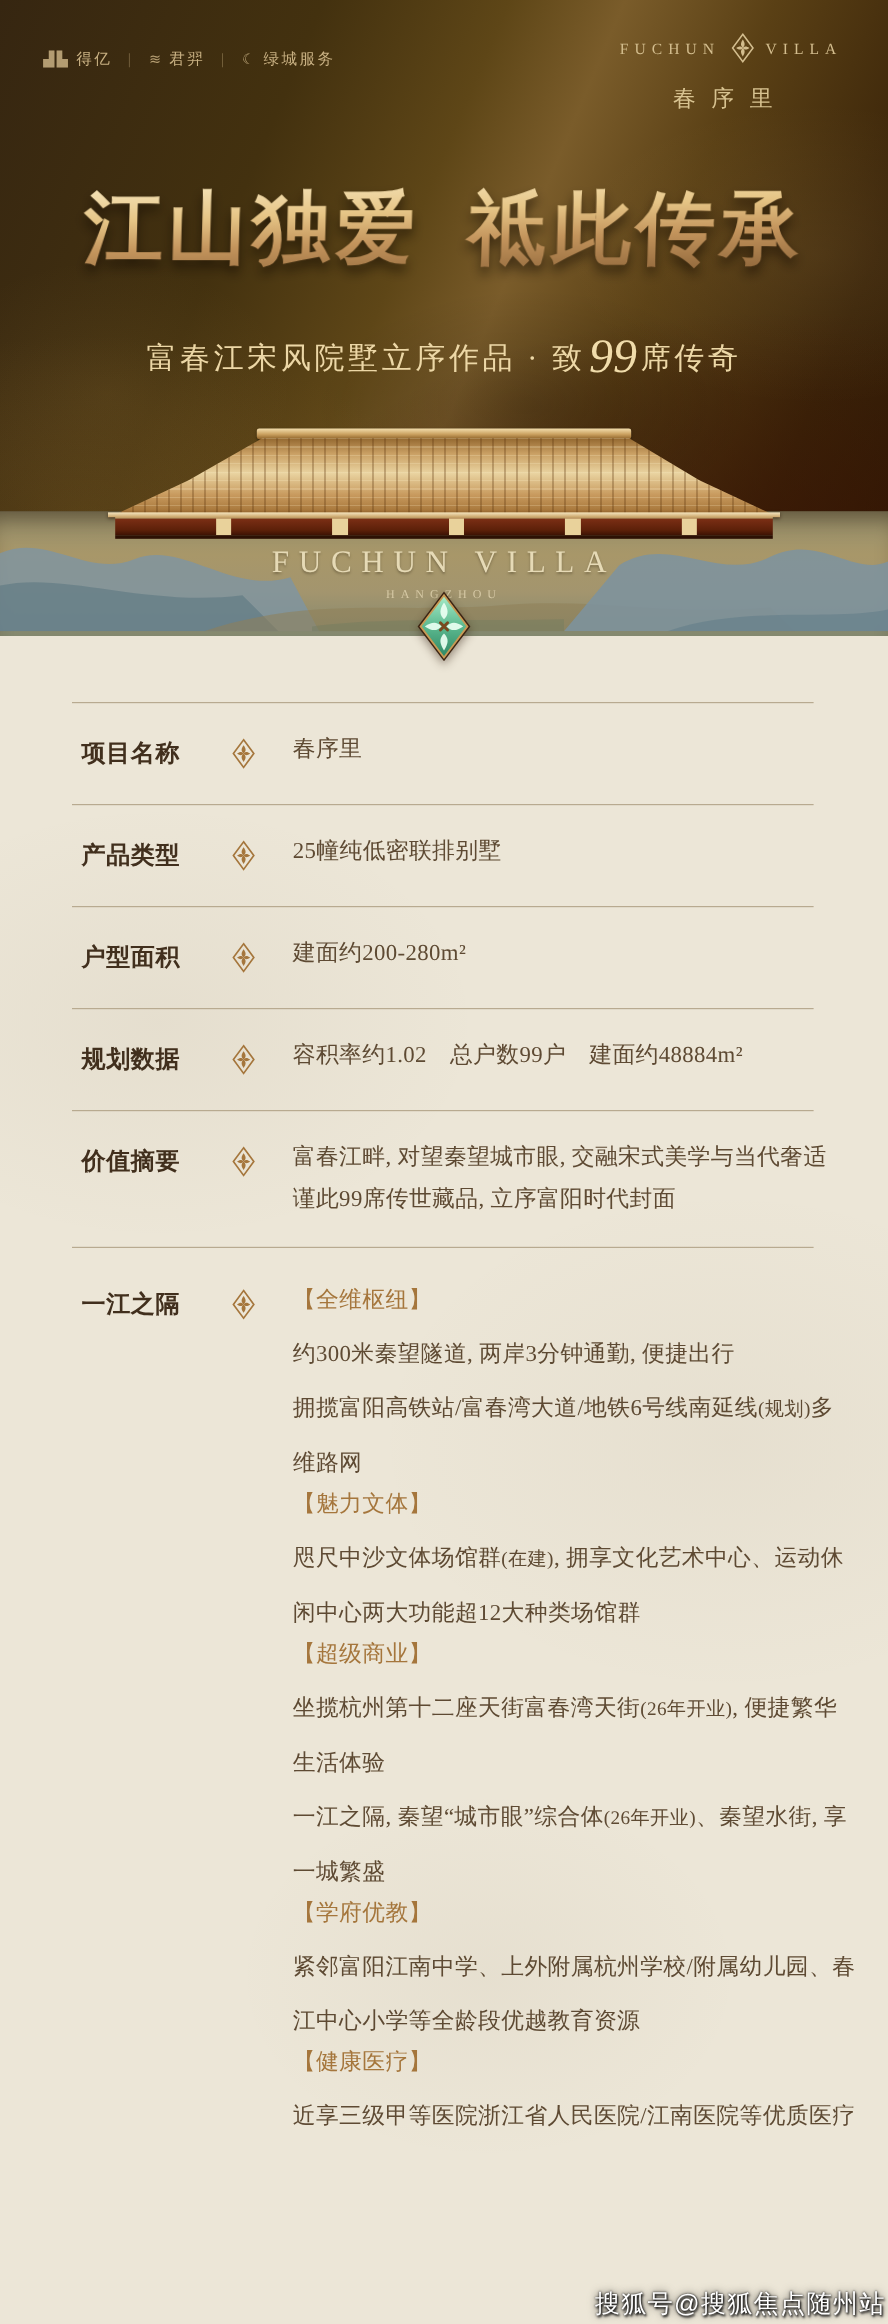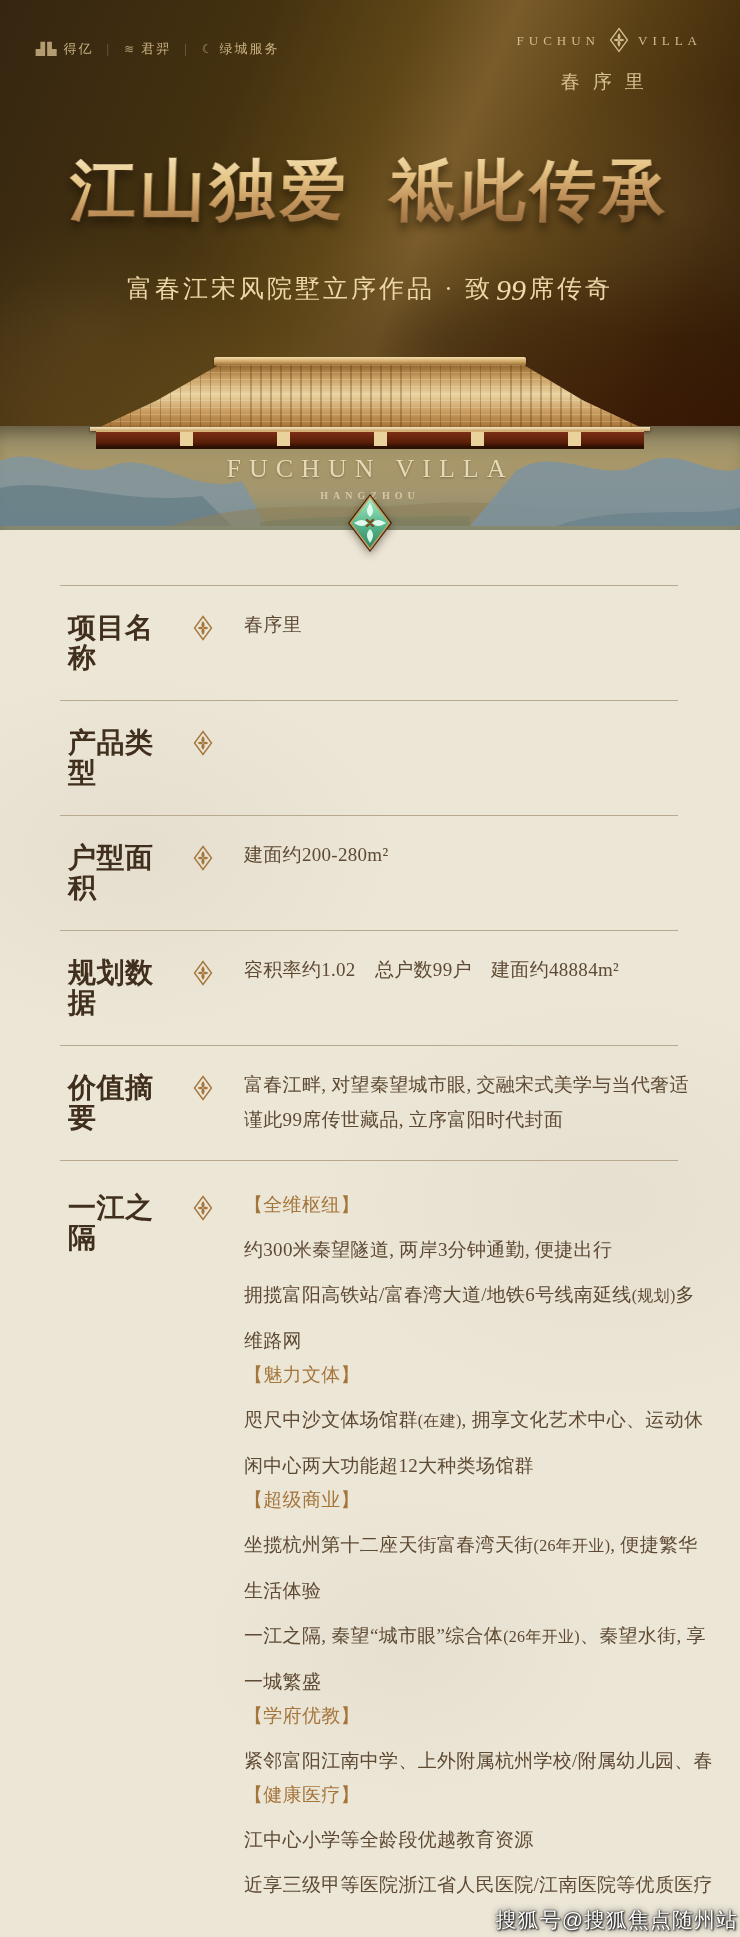--- a/index.html
+++ b/index.html
@@ -33,21 +33,21 @@
   .logo-en svg{position:relative;top:-1px;}
   .logo-cn{margin-top:15px;font-size:19px;letter-spacing:13px;padding-left:13px;color:#d8c391;}
   .title{position:absolute;top:146px;left:0;width:100%;text-align:center;margin:0;z-index:5;
          font-weight:700;font-size:66px;letter-spacing:4px;transform:skewX(-1.5deg);
          background:linear-gradient(178deg,#f7e7bf 8%,#e6c586 36%,#c3945c 58%,#8f663a 88%);
          -webkit-background-clip:text;background-clip:text;color:transparent;
          filter:drop-shadow(0 6px 5px rgba(12,6,0,.55));}
   .title .gap{display:inline-block;width:40px;}
   .subtitle{position:absolute;top:270px;left:0;width:100%;text-align:center;z-index:5;
             color:#ecd7a6;font-size:25px;letter-spacing:3px;}
-  .subtitle .big99{font-size:30px;font-style:italic;letter-spacing:0;margin:0 3px;position:relative;top:3px;color:#f0dcab;}
+  .subtitle .big99{font-size:40px;font-style:italic;letter-spacing:0;margin:0 3px;position:relative;top:3px;color:#f0dcab;}
   
   .roof{position:absolute;left:50%;top:352px;width:560px;height:96px;transform:translateX(-50%);z-index:5;}
   .roof-ridge{position:absolute;left:50%;top:5px;transform:translateX(-50%);width:312px;height:9px;border-radius:2px;
               background:linear-gradient(180deg,#f4dfae,#caa05f 55%,#8d6128);box-shadow:0 1px 2px rgba(0,0,0,.5);}
   .roof-slope{position:absolute;left:0;top:13px;width:100%;height:64px;
               clip-path:polygon(23% 0,77.5% 0,88% 55%,99% 100%,1% 100%,12% 55%);
               background:
                 repeating-linear-gradient(90deg, rgba(92,52,12,.30) 0 1.5px, transparent 1.5px 10px),
                 repeating-linear-gradient(180deg, rgba(255,242,205,.22) 0 1px, transparent 1px 7px),
                 linear-gradient(180deg,#93672f 0%,#c99f63 20%,#e9d3a0 46%,#c89a5e 74%,#a06f33 100%);}
@@ -58,28 +58,28 @@
                repeating-linear-gradient(90deg, transparent 0 84px, #e9d29b 84px 97px),
                linear-gradient(180deg,#7c2f15,#5c2009 70%,#3c1204);
              border-top:1px solid #d8b276;border-bottom:3px solid #2c1004;}
   
   .band{position:absolute;left:0;bottom:0;width:740px;height:104px;z-index:4;overflow:hidden;
         background:linear-gradient(180deg,#96906d 0%,#a89769 35%,#a3956e 65%,#83886f 100%);
         box-shadow:inset 0 16px 18px -10px rgba(40,22,6,.5);}
   .band svg{position:absolute;inset:0;}
   .band-text{position:absolute;left:0;top:28px;width:100%;text-align:center;color:#e6dab6;z-index:2;}
   .band-title{font-size:26px;letter-spacing:8px;text-shadow:0 1px 2px rgba(60,50,30,.4);}
-  .band-sub{margin-top:6px;font-size:10px;letter-spacing:5px;color:#d5c8a4;font-weight:bold;}
+  .band-sub{margin-top:6px;font-size:10px;letter-spacing:5px;color:#d5c8a4;}
   .emblem{position:absolute;left:50%;bottom:-27px;transform:translateX(-50%);z-index:7;
           filter:drop-shadow(0 3px 4px rgba(40,20,5,.45));}
   
   .content{position:relative;padding-top:55px;z-index:2;}
   .divider{border-top:1px solid #b8aa90;margin:0 62px 0 60px;}
   .row{display:flex;align-items:flex-start;padding:27px 44px 27px 68px;}
-  .rlabel{flex:none;width:104px;font-size:28px;font-weight:700;color:#412f1d;line-height:30px;letter-spacing:.5px;}
+  .rlabel{flex:none;width:104px;font-size:20px;font-weight:700;color:#412f1d;line-height:30px;letter-spacing:.5px;}
   .ricon{flex:none;margin-left:21px;margin-top:2px;}
   .rvals{margin-left:31px;flex:1;font-size:19px;color:#5e4a33;min-width:0;}
   .vline{line-height:24px;margin-bottom:11px;white-space:nowrap;letter-spacing:.3px;}
   .vline:last-child{margin-bottom:0;}
   .row-project-name .vline,.row-product-type .vline,.row-unit-area .vline,.row-planning-data .vline{margin-bottom:0;}
   .row-periphery{padding-top:32px;padding-bottom:48px;}
   .row-periphery .vline{margin-bottom:21px;}
   .row-periphery .vline:last-child{margin-bottom:0;}
   .phead{color:#a5763c;}
   .phead:not(:first-child){margin-top:-11px;}
@@ -193,20 +193,23 @@
         <div class="divider"></div>
         <div class="row row-product-type">
           <div class="rlabel">产品类型</div>
           <svg class="ricon" width="20" height="26" viewBox="0 0 20 26" aria-hidden="true">
     <path d="M10 1.5 L18.5 13 L10 24.5 L1.5 13 Z" fill="none" stroke="#a5763c" stroke-width="1.4"></path>
     <path d="M10 6 C12.2 9 12.2 11 10 13 C7.8 11 7.8 9 10 6 Z" fill="#a5763c"></path>
     <path d="M10 20 C12.2 17 12.2 15 10 13 C7.8 15 7.8 17 10 20 Z" fill="#a5763c"></path>
     <path d="M4.5 13 C7 11.2 8.5 11.2 10 13 C8.5 14.8 7 14.8 4.5 13 Z" fill="#a5763c"></path>
     <path d="M15.5 13 C13 11.2 11.5 11.2 10 13 C11.5 14.8 13 14.8 15.5 13 Z" fill="#a5763c"></path>
   </svg>
+          <div class="rvals">
+            <div class="vline">25幢纯低密联排别墅</div>
+          </div>
         </div>
         <div class="divider"></div>
         <div class="row row-unit-area">
           <div class="rlabel">户型面积</div>
           <svg class="ricon" width="20" height="26" viewBox="0 0 20 26" aria-hidden="true">
     <path d="M10 1.5 L18.5 13 L10 24.5 L1.5 13 Z" fill="none" stroke="#a5763c" stroke-width="1.4"></path>
     <path d="M10 6 C12.2 9 12.2 11 10 13 C7.8 11 7.8 9 10 6 Z" fill="#a5763c"></path>
     <path d="M10 20 C12.2 17 12.2 15 10 13 C7.8 15 7.8 17 10 20 Z" fill="#a5763c"></path>
     <path d="M4.5 13 C7 11.2 8.5 11.2 10 13 C8.5 14.8 7 14.8 4.5 13 Z" fill="#a5763c"></path>
     <path d="M15.5 13 C13 11.2 11.5 11.2 10 13 C11.5 14.8 13 14.8 15.5 13 Z" fill="#a5763c"></path>
@@ -262,22 +265,22 @@
             <div class="vline phead">【魅力文体】</div>
             <div class="vline pline"><span>咫尺中沙文体场馆群</span><span class="small">(在建)</span><span>, 拥享文化艺术中心、运动休</span></div>
             <div class="vline pline"><span>闲中心两大功能超12大种类场馆群</span></div>
             <div class="vline phead">【超级商业】</div>
             <div class="vline pline"><span>坐揽杭州第十二座天街富春湾天街</span><span class="small">(26年开业)</span><span>, 便捷繁华</span></div>
             <div class="vline pline"><span>生活体验</span></div>
             <div class="vline pline"><span>一江之隔, 秦望“城市眼”综合体</span><span class="small">(26年开业)</span><span>、秦望水街, 享</span></div>
             <div class="vline pline"><span>一城繁盛</span></div>
             <div class="vline phead">【学府优教】</div>
             <div class="vline pline"><span>紧邻富阳江南中学、上外附属杭州学校/附属幼儿园、春</span></div>
+            <div class="vline pline"><span>江中心小学等全龄段优越教育资源</span></div>
             <div class="vline phead">【健康医疗】</div>
-            <div class="vline pline"><span>江中心小学等全龄段优越教育资源</span></div>
             <div class="vline pline"><span>近享三级甲等医院浙江省人民医院/江南医院等优质医疗</span></div>
           </div>
         </div>
       </div>
   </main>
 
   <div class="watermark">搜狐号@搜狐焦点随州站</div>
 </div>
 
 </body></html>

